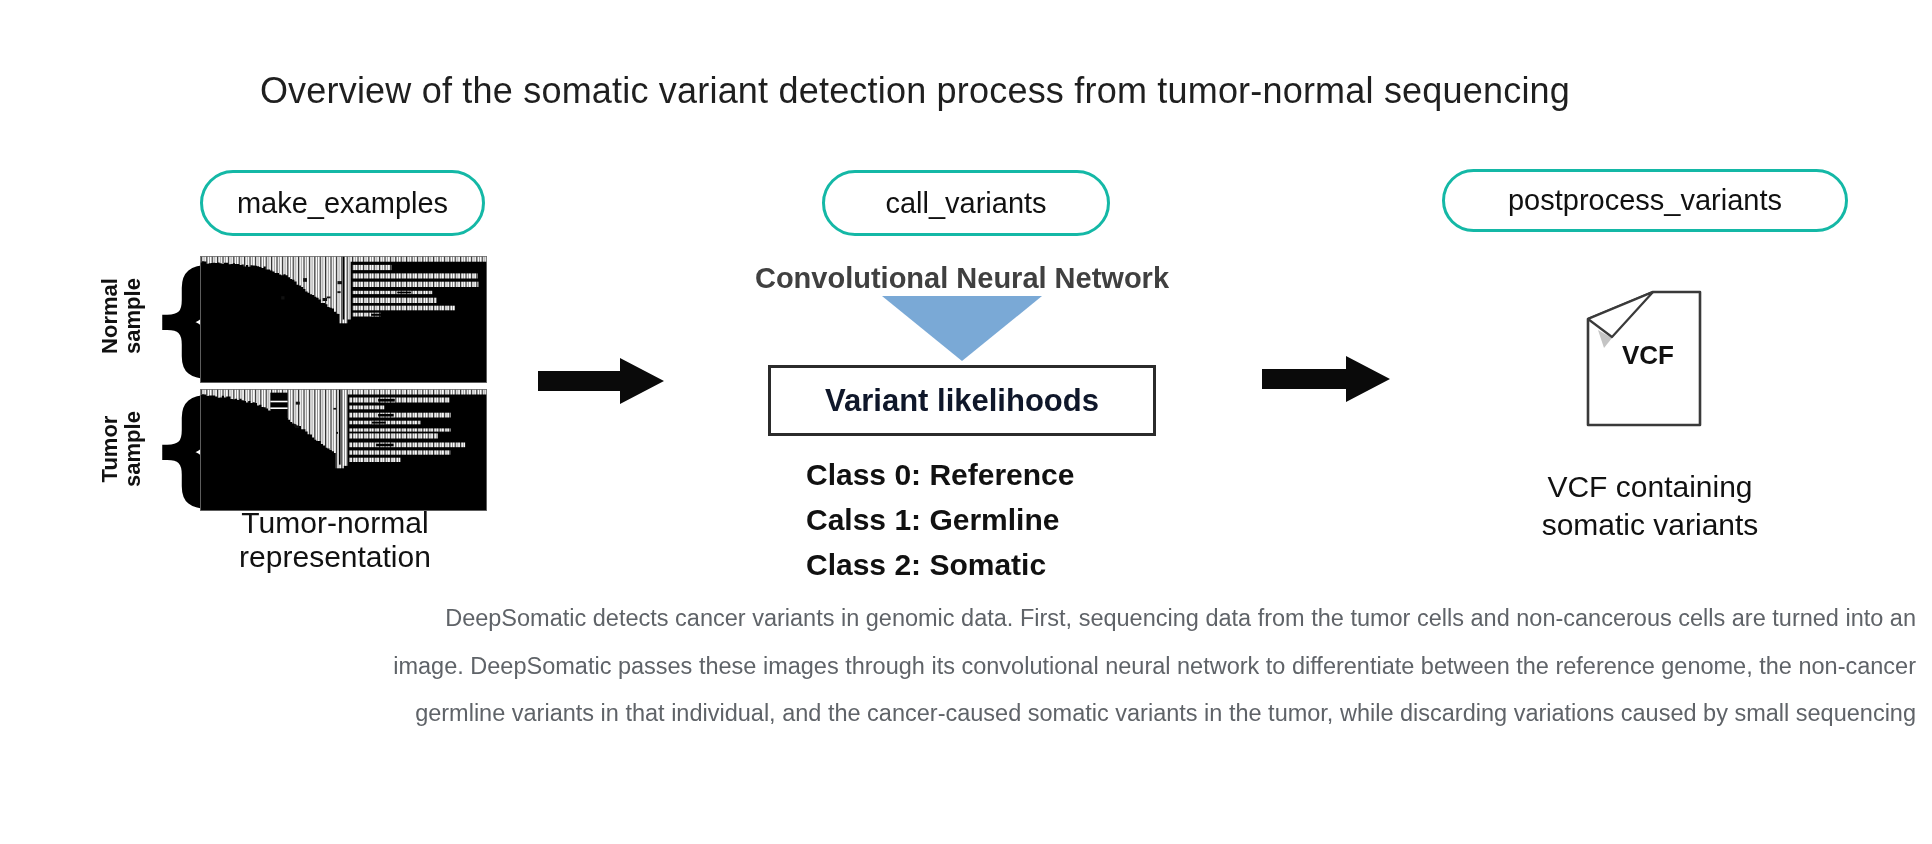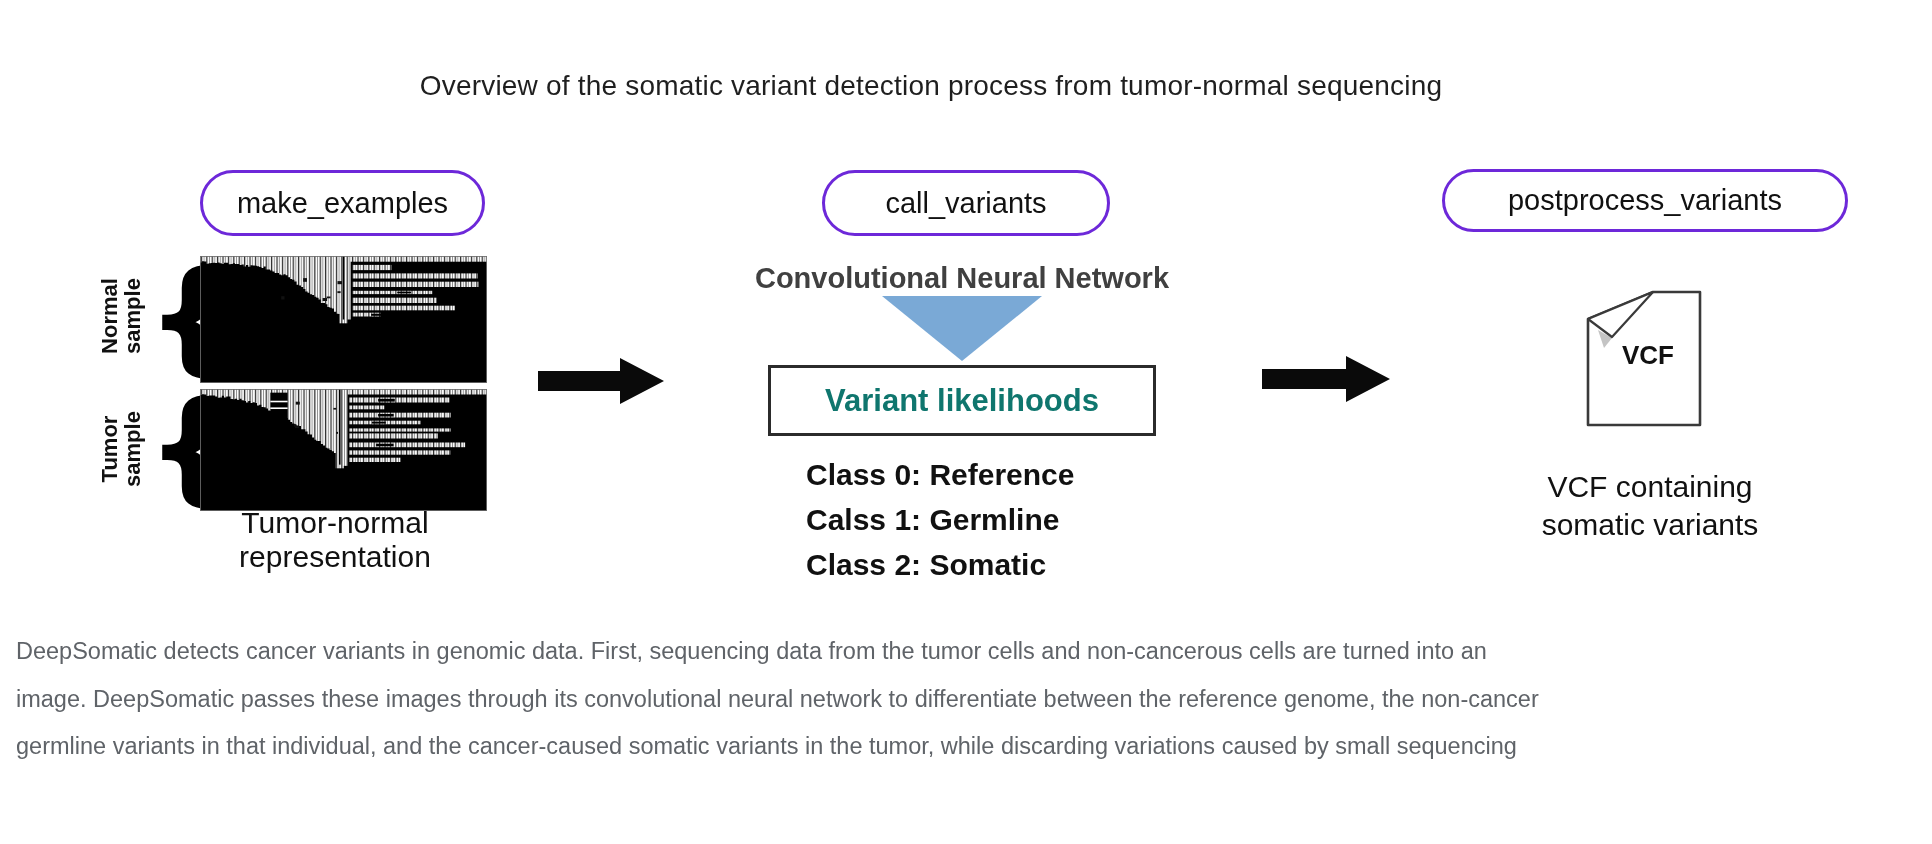--- a/index.html
+++ b/index.html
@@ -1,31 +1,31 @@
 <!DOCTYPE html>
 <html><head>
 <meta charset="utf-8">
 <style>
   html,body{margin:0;padding:0;background:#fff;}
   #canvas{position:relative;width:1932px;height:844px;background:#ffffff;overflow:hidden;
           font-family:"Liberation Sans","DejaVu Sans",sans-serif;color:#1a1a1a;}
   .abs{position:absolute;}
-  .figtitle{width:1830px;left:0;top:70px;text-align:center;font-size:28px;letter-spacing:0.2px;color:#1f1f1f;padding-left:16px;}
-  .pill{border:3px solid #6d28d9;border-radius:36px;background:#fff;display:flex;align-items:center;justify-content:center;
+  .figtitle{width:1830px;left:0;top:70px;text-align:center;font-size:36px;letter-spacing:0.2px;color:#1f1f1f;}
+  .pill{border:3px solid #14b8a6;border-radius:36px;background:#fff;display:flex;align-items:center;justify-content:center;
         font-size:29px;color:#111;box-sizing:border-box;}
   .rotlabel{font-weight:bold;font-size:22px;line-height:23px;text-align:center;white-space:pre-line;
             transform:rotate(-90deg);transform-origin:center;color:#111;}
   .brace{font-family:"DejaVu Sans",sans-serif;font-weight:bold;color:#000;font-size:112px;line-height:112px;
          transform:scale(1.15,1.08);transform-origin:center;-webkit-text-stroke:2px #000;}
   .caption{font-weight:normal;font-size:30px;line-height:34px;text-align:center;white-space:pre-line;color:#111;}
   .cnnhead{font-weight:bold;font-size:29px;text-align:center;color:#404040;}
   .vbox{border:3px solid #2b2b2b;background:#fff;box-sizing:border-box;display:flex;align-items:center;justify-content:center;
-        font-weight:bold;font-size:31px;color:#0f766e;}
+        font-weight:bold;font-size:31px;color:#0f172a;}
   .classes div{font-weight:bold;font-size:30px;line-height:45px;color:#111;white-space:nowrap;}
-  .desc{width:1900px;left:16px;top:628px;text-align:left;font-size:23.5px;line-height:47.6px;}
+  .desc{width:1900px;left:16px;top:595px;text-align:right;font-size:23.5px;line-height:47.6px;}
   svg{display:block;}
 </style>
 </head>
 <body>
 
 <div id="canvas">
 
   <div class="abs figtitle">Overview of the somatic variant detection process from tumor-normal sequencing</div>
 
   <div class="abs pill" style="left:200px;top:170px;width:285px;height:66px;">

